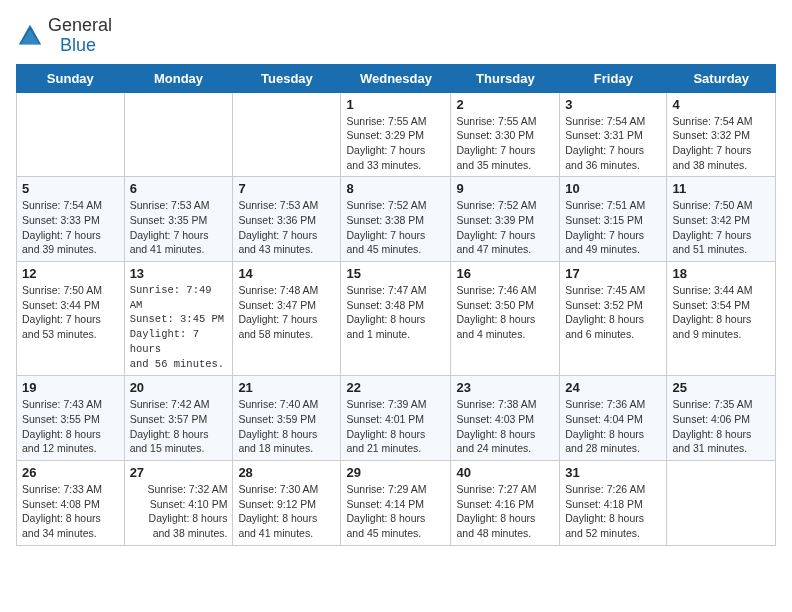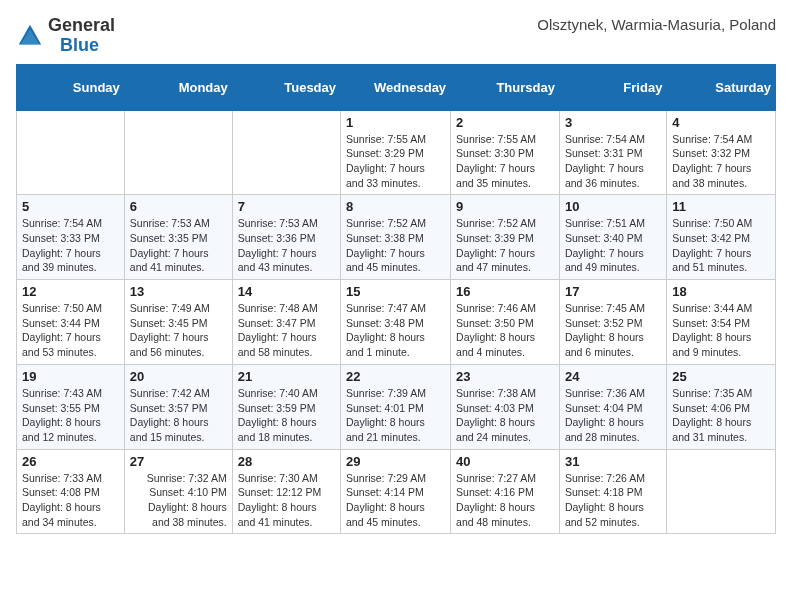--- a/index.html
+++ b/index.html
@@ -16,21 +16,21 @@
       justify-content: space-between;
       margin-bottom: 8px;
     }
     .logo {
       display: flex;
       align-items: center;
       gap: 4px;
     }
     .logo-text {
       font-size: 18px;
-      font-weight: bold;
+      font-weight: normal;
       line-height: 1.1;
     }
     .logo-general { color: #333; }
     .logo-blue { color: #1a6eb0; margin-left: 12px; }
     .logo-icon {
       width: 28px;
       height: 28px;
     }
     .title-block {
       text-align: right;
@@ -44,23 +44,23 @@
       font-size: 15px;
       color: #444;
     }
     .calendar {
       width: 100%;
       border-collapse: collapse;
     }
     .calendar th {
       background: #1a6eb0;
       color: #fff;
-      padding: 15px 4px;
+      padding: 6px 4px;
       font-size: 13px;
-      text-align: right;
+      text-align: center;
       border: 1px solid #1a6eb0;
     }
     .calendar td {
       border: 1px solid #ccc;
       vertical-align: top;
       padding: 4px 5px;
       width: 113px;
       min-height: 80px;
       background: #fff;
     }
@@ -90,21 +90,20 @@
     <svg class="logo-icon" viewBox="0 0 30 30">
       <polygon points="15,3 27,24 3,24" fill="#1a6eb0"></polygon>
       <polygon points="15,8 25,24 5,24" fill="#4a9fd4" opacity="0.5"></polygon>
     </svg>
     <div class="logo-text">
       <span class="logo-general">General</span><br>
       <span class="logo-blue">Blue</span>
     </div>
   </div>
   <div class="title-block">
-    <div class="location">Olsztynek, Warmia-Masuria, Poland</div>
   </div>
 </div>
 
 <table class="calendar">
   <thead>
     <tr>
     <th>Sunday</th>
         <th>Monday</th>
         <th>Tuesday</th>
         <th>Wednesday</th>
@@ -179,21 +178,21 @@
         <td>
           <div class="day-number">9</div>
           <div class="day-info" style="white-space: pre-line;">Sunrise: 7:52 AM
 Sunset: 3:39 PM
 Daylight: 7 hours
 and 47 minutes.</div>
         </td>
         <td>
           <div class="day-number">10</div>
           <div class="day-info" style="white-space: pre-line;">Sunrise: 7:51 AM
-Sunset: 3:40 PM
+Sunset: 3:15 PM
 Daylight: 7 hours
 and 49 minutes.</div>
         </td>
         <td>
           <div class="day-number">11</div>
           <div class="day-info" style="white-space: pre-line;">Sunrise: 7:50 AM
 Sunset: 3:42 PM
 Daylight: 7 hours
 and 51 minutes.</div>
         </td>
@@ -201,21 +200,21 @@
       <tr>
         <td>
           <div class="day-number">12</div>
           <div class="day-info" style="white-space: pre-line;">Sunrise: 7:50 AM
 Sunset: 3:44 PM
 Daylight: 7 hours
 and 53 minutes.</div>
         </td>
         <td>
           <div class="day-number">13</div>
-          <div class="day-info" style="white-space: pre-line;">Sunrise: 7:49 AM
+          <div class="day-info" style="white-space: pre-line; font-family: Liberation Mono, monospace;">Sunrise: 7:49 AM
 Sunset: 3:45 PM
 Daylight: 7 hours
 and 56 minutes.</div>
         </td>
         <td>
           <div class="day-number">14</div>
           <div class="day-info" style="white-space: pre-line;">Sunrise: 7:48 AM
 Sunset: 3:47 PM
 Daylight: 7 hours
 and 58 minutes.</div>
@@ -311,21 +310,21 @@
         <td>
           <div class="day-number">27</div>
           <div class="day-info" style="white-space: pre-line; text-align: right;">Sunrise: 7:32 AM
 Sunset: 4:10 PM
 Daylight: 8 hours
 and 38 minutes.</div>
         </td>
         <td>
           <div class="day-number">28</div>
           <div class="day-info" style="white-space: pre-line;">Sunrise: 7:30 AM
-Sunset: 12:12 PM
+Sunset: 9:12 PM
 Daylight: 8 hours
 and 41 minutes.</div>
         </td>
         <td>
           <div class="day-number">29</div>
           <div class="day-info" style="white-space: pre-line;">Sunrise: 7:29 AM
 Sunset: 4:14 PM
 Daylight: 8 hours
 and 45 minutes.</div>
         </td>

